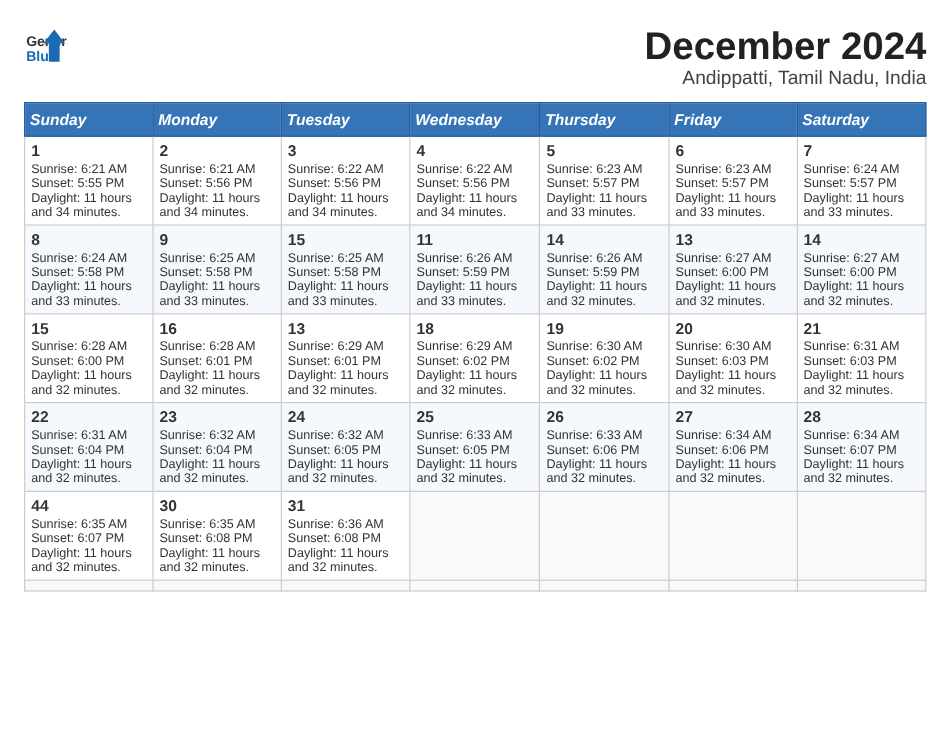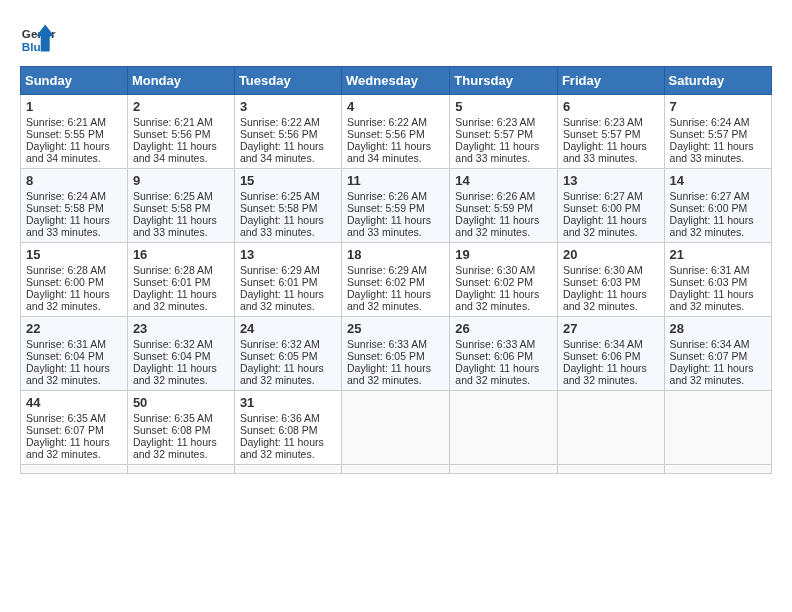--- a/index.html
+++ b/index.html
@@ -42,20 +42,21 @@
       border-collapse: collapse;
     }
     .calendar th {
       background: #3474b7;
       color: #fff;
       font-size: 13px;
       font-weight: bold;
       padding: 6px 4px;
       text-align: left;
       border: 1px solid #2a5d9f;
+      font-style: italic;
     }
     .calendar td {
       vertical-align: top;
       border: 1px solid #ccc;
       padding: 4px 5px;
       width: 110px;
       min-height: 80px;
       font-size: 10.5px;
       color: #333;
       background: #fff;
@@ -76,20 +77,24 @@
 </head>
 <body>
 
 <div class="header">
   <div class="logo">
     <svg class="logo-icon" viewBox="0 0 40 40">
       <text x="2" y="20" font-size="13" font-weight="bold" fill="#333">General</text>
       <text x="2" y="34" font-size="13" font-weight="bold" fill="#1a6bb5">Blue</text>
       <polygon points="28,5 38,18 33,18 33,35 23,35 23,18 18,18" fill="#1a6bb5"></polygon>
     </svg>
+  </div>
+  <div class="title-block">
+    <div class="month-year">December 2024</div>
+    <div class="location">Andippatti, Tamil Nadu, India</div>
   </div>
 </div>
 
 <table class="calendar">
   <thead>
     <tr>
       <th>Sunday</th>
       <th>Monday</th>
       <th>Tuesday</th>
       <th>Wednesday</th>
@@ -130,21 +135,21 @@
         <td><span class="day-num">22</span><span>Sunrise: 6:31 AM</span><br><span>Sunset: 6:04 PM</span><br><span>Daylight: 11 hours</span><br><span>and 32 minutes.</span></td>
         <td><span class="day-num">23</span><span>Sunrise: 6:32 AM</span><br><span>Sunset: 6:04 PM</span><br><span>Daylight: 11 hours</span><br><span>and 32 minutes.</span></td>
         <td><span class="day-num">24</span><span>Sunrise: 6:32 AM</span><br><span>Sunset: 6:05 PM</span><br><span>Daylight: 11 hours</span><br><span>and 32 minutes.</span></td>
         <td><span class="day-num">25</span><span>Sunrise: 6:33 AM</span><br><span>Sunset: 6:05 PM</span><br><span>Daylight: 11 hours</span><br><span>and 32 minutes.</span></td>
         <td><span class="day-num">26</span><span>Sunrise: 6:33 AM</span><br><span>Sunset: 6:06 PM</span><br><span>Daylight: 11 hours</span><br><span>and 32 minutes.</span></td>
         <td><span class="day-num">27</span><span>Sunrise: 6:34 AM</span><br><span>Sunset: 6:06 PM</span><br><span>Daylight: 11 hours</span><br><span>and 32 minutes.</span></td>
         <td><span class="day-num">28</span><span>Sunrise: 6:34 AM</span><br><span>Sunset: 6:07 PM</span><br><span>Daylight: 11 hours</span><br><span>and 32 minutes.</span></td>
       </tr>
       <tr>
         <td><span class="day-num">44</span><span>Sunrise: 6:35 AM</span><br><span>Sunset: 6:07 PM</span><br><span>Daylight: 11 hours</span><br><span>and 32 minutes.</span></td>
-        <td><span class="day-num">50</span><span>Sunrise: 6:35 AM</span><br><span>Sunset: 6:08 PM</span><br><span>Daylight: 11 hours</span><br><span>and 32 minutes.</span></td>
+        <td><span class="day-num">30</span><span>Sunrise: 6:35 AM</span><br><span>Sunset: 6:08 PM</span><br><span>Daylight: 11 hours</span><br><span>and 32 minutes.</span></td>
         <td><span class="day-num">31</span><span>Sunrise: 6:36 AM</span><br><span>Sunset: 6:08 PM</span><br><span>Daylight: 11 hours</span><br><span>and 32 minutes.</span></td>
         <td class="empty"></td>
         <td class="empty"></td>
         <td class="empty"></td>
         <td class="empty"></td>
       </tr>
       <tr>
         <td class="empty"></td>
         <td class="empty"></td>
         <td class="empty"></td>

